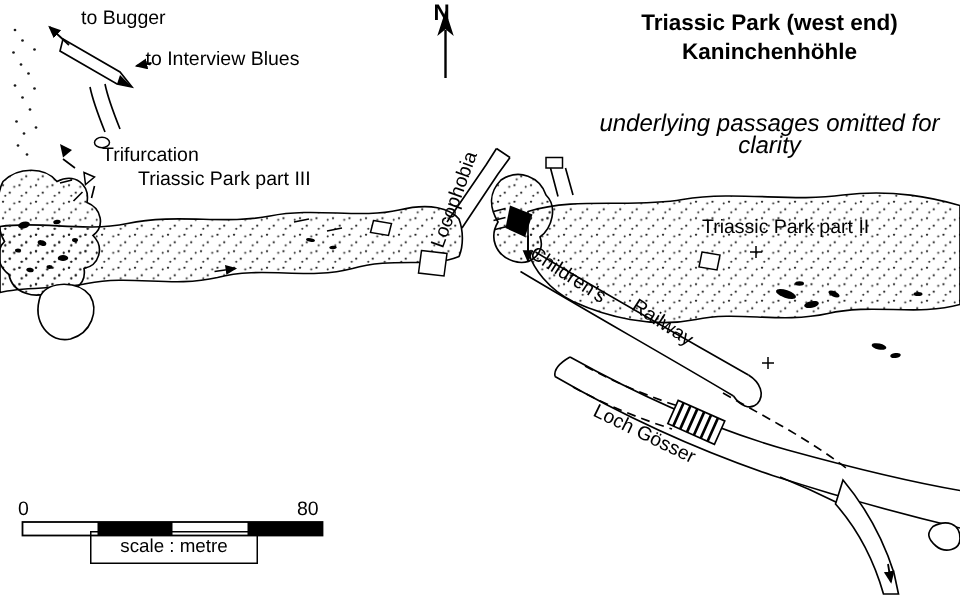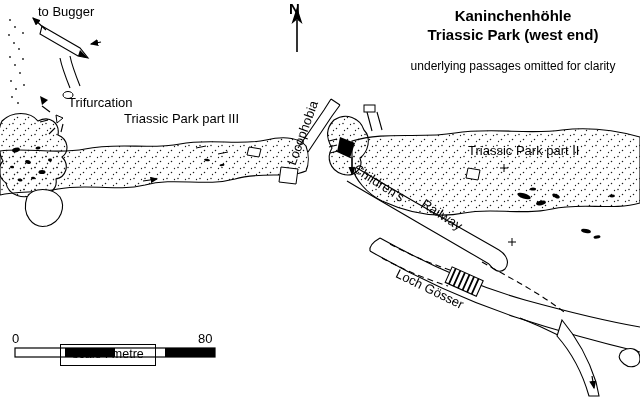--- a/index.html
+++ b/index.html
@@ -9,25 +9,25 @@
     font-family:"Liberation Sans", sans-serif; color:#000; overflow:hidden;
   }
   svg { position:absolute; left:0; top:0; }
   .lbl { position:absolute; font-size:13px; white-space:nowrap; color:#000; }
   .rot-lt { transform-origin:left top; }
   .rot-lb { transform-origin:left bottom; }
   .titleblock {
     position:absolute; left:385px; top:6px; width:256px; text-align:center;
     font-weight:bold; font-size:15px; line-height:19px;
   }
-  .titleblock .note { font-weight:normal; font-size:12px; margin-top:15px; line-height:15px; }
+  .titleblock .note { font-weight:normal; font-size:16px; margin-top:31px; line-height:15px;font-style:italic; }
   .north-n { position:absolute; left:289px; top:0px; font-size:15px; font-weight:bold; }
   .scale-num { position:absolute; font-size:13px; }
   .caption-box {
-    position:absolute; left:60px; top:344px; width:96px; height:22px;
+    position:absolute; left:60px; top:354px; width:112px; height:22px;
     border:1.5px solid #000; font-size:12.5px; text-align:center; line-height:19px;
   }
 </style>
 </head>
 <body>
 
 <div class="stage">
 
   <svg width="640" height="400" viewBox="0 0 640 400">
     <defs>
@@ -149,30 +149,31 @@
     </g>
 
     <g>
       <rect x="15" y="348" width="200" height="9" fill="#fff" stroke="#000" stroke-width="1.2"></rect>
       <rect x="65" y="348" width="50" height="9" fill="#000"></rect>
       <rect x="165" y="348" width="50" height="9" fill="#000"></rect>
     </g>
   </svg>
 
   <div class="titleblock">
+    <div>Triassic Park (west end)</div>
     <div>Kaninchenhöhle</div>
-    <div>Triassic Park (west end)</div>
     <div class="note">underlying passages omitted for clarity</div>
   </div>
 
   <div class="north-n">N</div>
 
-  <div class="lbl" style="left:38px; top:4px;">to Bugger</div>
+  <div class="lbl" style="left:54px; top:4px;">to Bugger</div>
+  <div class="lbl" style="left:97px; top:31px;">to Interview Blues</div>
   <div class="lbl" style="left:68px; top:95px;">Trifurcation</div>
-  <div class="lbl" style="left:124px; top:111px;">Triassic Park part III</div>
+  <div class="lbl" style="left:92px; top:111px;">Triassic Park part III</div>
   <div class="lbl rot-lb" style="left:298px; top:152px; transform:rotate(-70deg);">Locophobia</div>
   <div class="lbl" style="left:468px; top:143px;text-align:center;">Triassic Park part II</div>
   <div class="lbl rot-lt" style="left:359px; top:161px; transform:rotate(33deg);">Children's</div>
   <div class="lbl rot-lt" style="left:427px; top:196px; transform:rotate(33deg);">Railway</div>
   <div class="lbl rot-lt" style="left:400px; top:266px; transform:rotate(26deg);">Loch Gösser</div>
 
   <div class="scale-num" style="left:12px; top:331px;">0</div>
   <div class="scale-num" style="left:198px; top:331px;">80</div>
   <div class="caption-box">
     <span>scale : metre</span>

